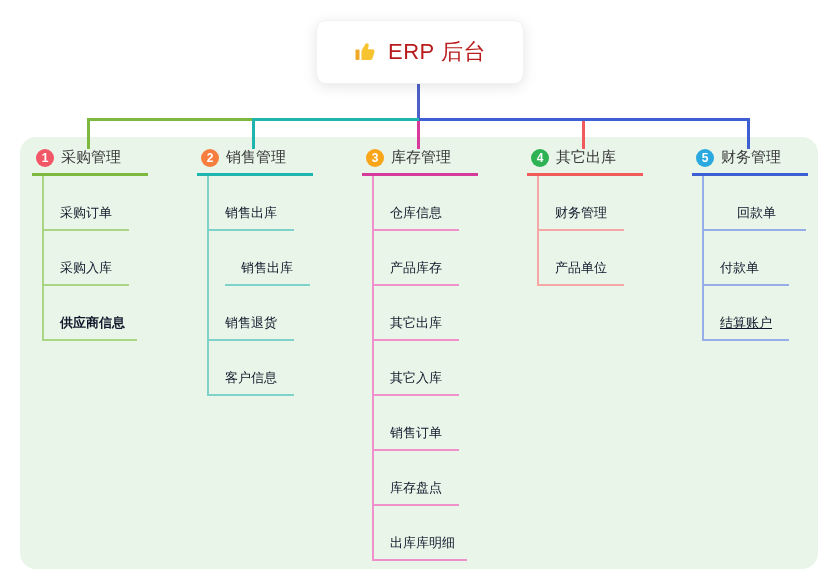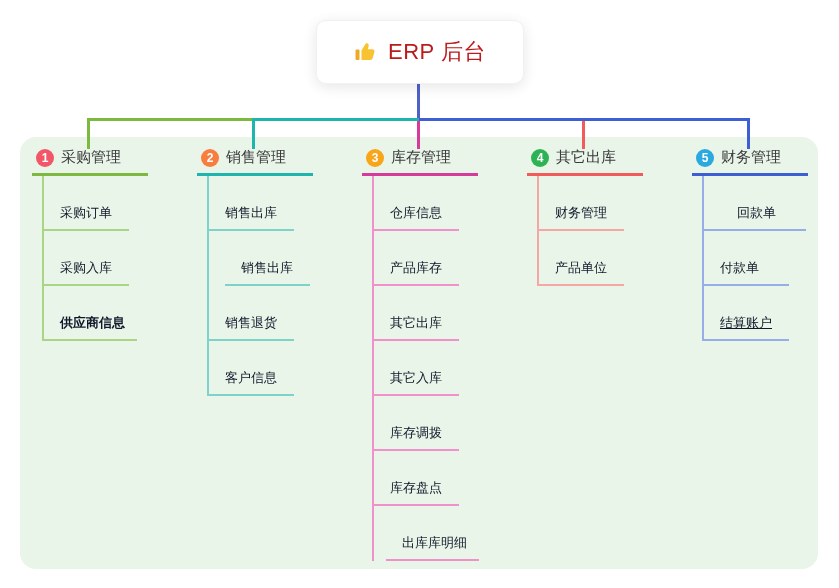--- a/index.html
+++ b/index.html
@@ -127,27 +127,27 @@
           <div class="child-row">
             <span class="child-node" style="border-bottom-color: rgb(241, 145, 203);">产品库存</span>
           </div>
           <div class="child-row">
             <span class="child-node" style="border-bottom-color: rgb(241, 145, 203);">其它出库</span>
           </div>
           <div class="child-row">
             <span class="child-node" style="border-bottom-color: rgb(241, 145, 203);">其它入库</span>
           </div>
           <div class="child-row">
-            <span class="child-node" style="border-bottom-color: rgb(241, 145, 203);">库存调拨</span>
+            <span class="child-node" style="border-bottom-color: rgb(241, 145, 203);">销售订单</span>
           </div>
           <div class="child-row">
             <span class="child-node" style="border-bottom-color: rgb(241, 145, 203);">库存盘点</span>
           </div>
           <div class="child-row">
-            <span class="child-node" style="border-bottom-color: rgb(241, 145, 203); margin-left: 12px;">出库库明细</span>
+            <span class="child-node" style="border-bottom-color: rgb(241, 145, 203);">出库库明细</span>
           </div>
         </div>
       </div>
       <div class="branch-col" style="left: 527px;">
         <div class="branch-header" style="border-bottom-color: rgb(241, 91, 91);">
           <span class="badge" style="background: rgb(45, 179, 83);">4</span>
           <span class="branch-label">其它出库</span>
         </div>
         <div class="children" style="border-left-color: rgb(247, 166, 166);">
           <div class="child-row">

